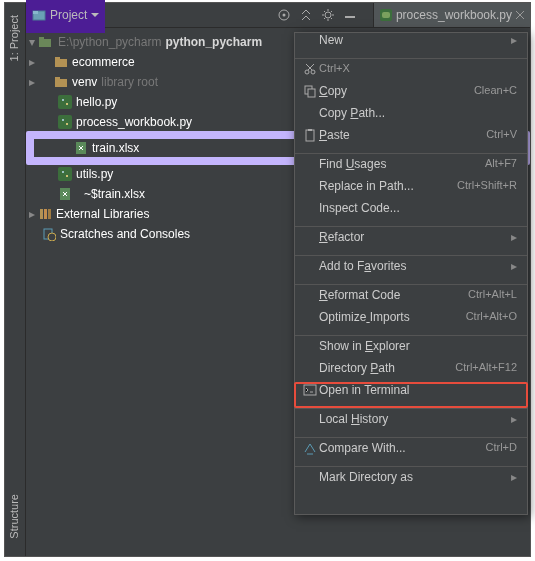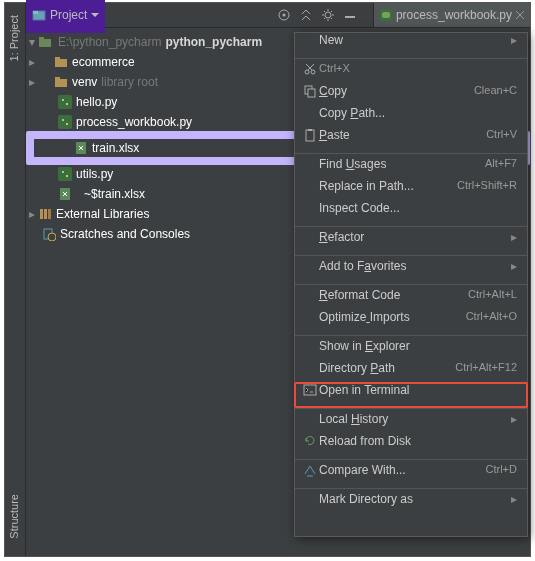--- a/index.html
+++ b/index.html
@@ -277,29 +277,20 @@
         </svg>
       </span>
       <span class="txt">Open in Terminal</span>
     </div>
     <div class="sep"></div>
     <div class="mi">
       <span class="ico"></span>
       <span class="txt">Local <span class="u">H</span>istory</span>
       <span class="sub">▸</span>
     </div>
-    <div class="mi">
-      <span class="ico">
-        <svg width="14" height="14">
-          <path d="M3 7 A4 4 0 1 1 5 10" fill="none" stroke="#6a9e6a"></path>
-          <path d="M3 4 L3 7 L6 7" fill="none" stroke="#6a9e6a"></path>
-        </svg>
-      </span>
-      <span class="txt">Reload from Disk</span>
-    </div>
     <div class="sep"></div>
     <div class="mi">
       <span class="ico">
         <svg width="14" height="14">
           <path d="M2 11 L7 3 L12 11" fill="none" stroke="#5a9bb5"></path>
           <path d="M4 13 L10 13" stroke="#5a9bb5"></path>
         </svg>
       </span>
       <span class="txt">Compare With...</span>
       <span class="sc">Ctrl+D</span>

